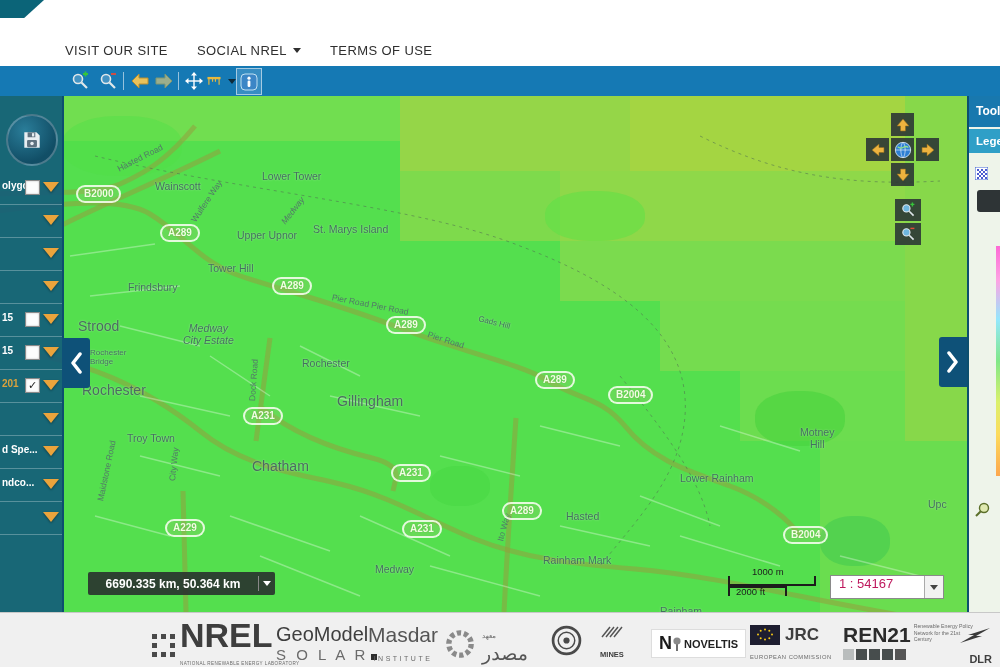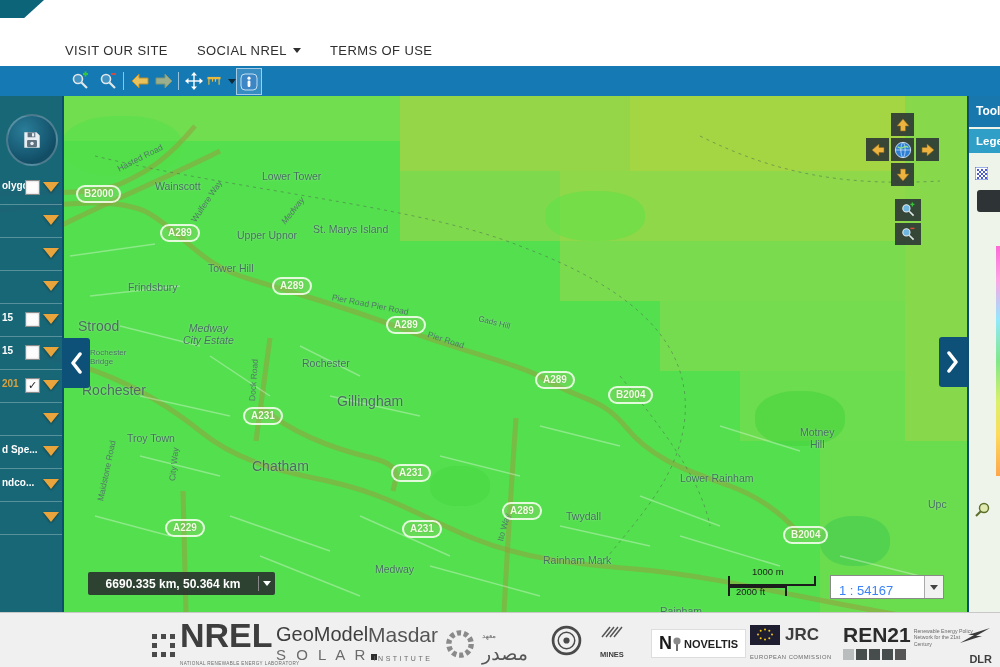--- a/index.html
+++ b/index.html
@@ -53,21 +53,21 @@
   .coordbox .dd{width:16px;display:flex;align-items:center;justify-content:center;cursor:pointer;}
   .tri-dn-w{width:0;height:0;border-left:4px solid transparent;border-right:4px solid transparent;border-top:5px solid #fff;}
   .sbar{position:absolute;left:728px;top:472px;width:90px;height:30px;font-size:9.5px;color:#1c1c1c;}
   .sbar .m{position:absolute;left:0;top:8px;width:84px;height:8px;border-left:2px solid #1c1c1c;
            border-right:2px solid #1c1c1c;border-bottom:2px solid #1c1c1c;}
   .sbar .f{position:absolute;left:0;top:18px;width:55px;height:8px;border-left:2px solid #1c1c1c;
            border-right:2px solid #1c1c1c;border-top:2px solid #1c1c1c;}
   .sbar .mt{position:absolute;left:24px;top:-2px;}
   .sbar .ft{position:absolute;left:8px;top:18px;}
   .scalesel{position:absolute;left:830px;top:479px;width:112px;height:22px;background:#fff;border:1px solid #8a8a8a;
-            display:flex;align-items:flex-end;font-size:13px;color:#3b82f6;}
+            display:flex;align-items:flex-start;font-size:13px;color:#be185d;}
   .scalesel .val{flex:1;padding-left:8px;}
   .scalesel .arr{width:18px;height:100%;border-left:1px solid #aaa;background:#f2f2f2;display:flex;
                  align-items:center;justify-content:center;cursor:pointer;}
   .tri-dn-b{width:0;height:0;border-left:4px solid transparent;border-right:4px solid transparent;border-top:5px solid #444;}
 
   
   .sidebar{position:absolute;left:0;top:0;width:62px;height:516px;background:rgba(20,92,122,.92);
            border-right:2px solid #0d4f6e;}
   .savebtn{position:absolute;left:6px;top:18px;width:48px;height:48px;border-radius:50%;cursor:pointer;
            background:radial-gradient(circle at 35% 30%,#2a7d99,#114e66 70%);border:2px solid rgba(255,255,255,.25);
@@ -228,21 +228,21 @@
     <div class="plbl it" style="left:183px;top:226px">Medway
 City Estate</div>
     <div class="plbl sm" style="left:90px;top:252px">Rochester
 Bridge</div>
     <div class="plbl lg" style="left:82px;top:286px">Rochester</div>
     <div class="plbl" style="left:302px;top:261px">Rochester</div>
     <div class="plbl lg" style="left:337px;top:297px">Gillingham</div>
     <div class="plbl" style="left:127px;top:336px">Troy Town</div>
     <div class="plbl lg" style="left:252px;top:362px">Chatham</div>
     <div class="plbl" style="left:375px;top:467px">Medway</div>
-    <div class="plbl" style="left:566px;top:414px">Twydall</div>
+    <div class="plbl" style="left:566px;top:414px">Hasted</div>
     <div class="plbl" style="left:543px;top:458px">Rainham Mark</div>
     <div class="plbl" style="left:680px;top:376px">Lower Rainham</div>
     <div class="plbl" style="left:800px;top:330px;text-align:center">Motney
 Hill</div>
     <div class="plbl" style="left:660px;top:509px">Rainham</div>
     <div class="plbl" style="left:928px;top:402px">Upc</div>
     <div class="plbl sm" style="left:478px;top:222px;transform:rotate(14deg)">Gads Hill</div>
 
     <div class="rlbl" style="left:118px;top:68px;transform:rotate(-27deg)">Hasted Road</div>
     <div class="rlbl" style="left:193px;top:120px;transform:rotate(-56deg)">Wulfere Way</div>
@@ -518,21 +518,21 @@
               <circle cx="22" cy="9.5" r="1"></circle>
               <circle cx="19.3" cy="5.7" r="1"></circle>
             </g>
           </svg>
         <span class="lg-text" style="font-size:17px">JRC</span>
       </span>
       <span class="capt" style="font-size:5.8px;letter-spacing:.5px">EUROPEAN COMMISSION</span>
     </div>
 
     <div class="logo" style="left:843px;top:10px;display:block">
-      <span style="display:flex;align-items:flex-end">
+      <span style="display:flex;align-items:flex-start">
         <span class="lg-text" style="font-size:21px;color:#2b2b2b">REN21</span>
         <span class="capt" style="font-size:5.2px;width:62px;margin-left:3px;line-height:1.25">Renewable Energy Policy Network for the 21st Century</span>
       </span>
       <span style="display:flex;gap:2px;margin-top:2px">
         <span style="width:11px;height:11px;background:#b9bdbd;display:inline-block"></span>
         <span style="width:11px;height:11px;background:#474d4d;display:inline-block"></span>
         <span style="width:11px;height:11px;background:#474d4d;display:inline-block"></span>
         <span style="width:11px;height:11px;background:#474d4d;display:inline-block"></span>
         <span style="width:11px;height:11px;background:#555;display:inline-block"></span>
       </span>

